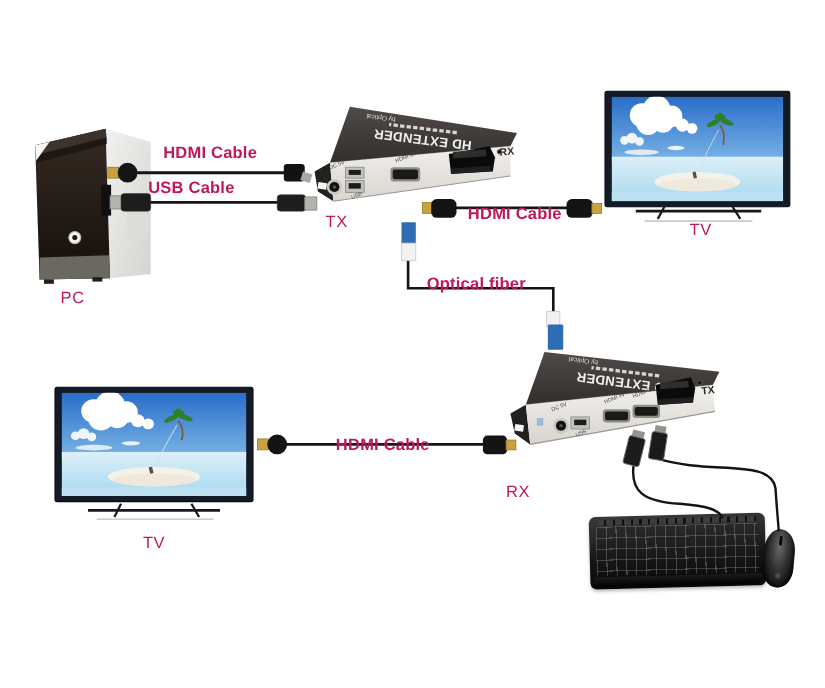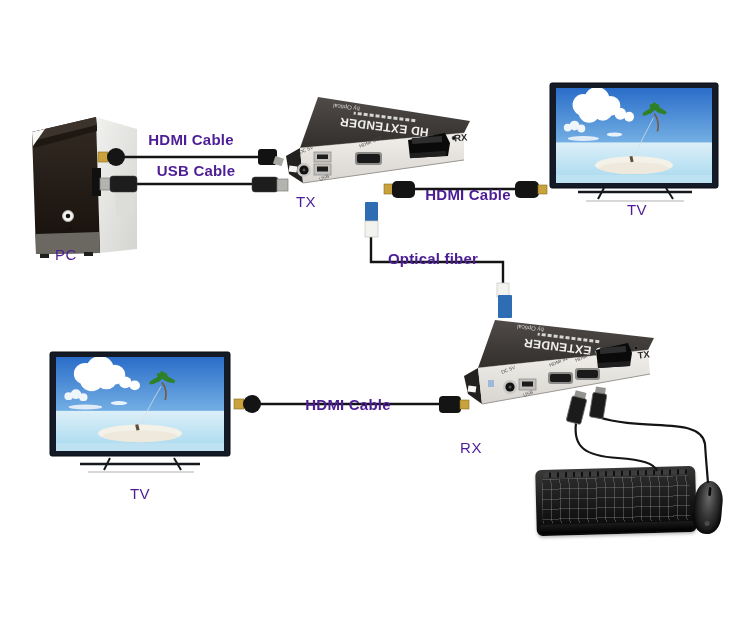--- a/index.html
+++ b/index.html
@@ -1,20 +1,20 @@
 <!DOCTYPE html>
 <html><head>
 <meta charset="utf-8">
 <style>
   html,body{margin:0;padding:0;background:#fff;}
   .canvas{position:relative;width:750px;height:625px;background:#ffffff;overflow:hidden;
           font-family:"Liberation Sans",sans-serif;}
   .canvas svg{position:absolute;overflow:visible;}
   .lbl{position:absolute;transform:translateX(-50%);white-space:nowrap;
-       font:600 15px "Liberation Sans",sans-serif;color:#4c1d95;letter-spacing:.2px;}
+       font:600 15px "Liberation Sans",sans-serif;color:#be185d;letter-spacing:.2px;}
   .dev-lbl{font-weight:500;letter-spacing:.5px;}
   .wires{left:0;top:0;pointer-events:none;}
   
   .keyboard{position:absolute;left:536px;top:468px;width:160px;height:66px;transform:rotate(-1.5deg);
             border-radius:6px;background:linear-gradient(178deg,#3a3a39,#141413 60%,#060606);
             box-shadow:0 2px 3px rgba(0,0,0,.25);}
   .keyboard .fnrow{position:absolute;left:8px;right:8px;top:3px;height:5px;border-radius:2px;
             background:repeating-linear-gradient(90deg,#3d3d3d 0 6px,#101010 6px 8px);}
   .keyboard .keys{position:absolute;left:6px;right:6px;top:9px;bottom:12px;border-radius:3px;
             background-image:
@@ -286,23 +286,23 @@
       <rect x="571" y="391" width="11" height="7" fill="#93938f"></rect>
       <rect x="569" y="397" width="15" height="26" rx="2" fill="#1b1b1b" stroke="#6e6e6a" stroke-width="0.8"></rect>
     </g>
     <g transform="rotate(9 598 406)">
       <rect x="593" y="387" width="10" height="7" fill="#93938f"></rect>
       <rect x="591" y="393" width="14" height="25" rx="2" fill="#1b1b1b" stroke="#6e6e6a" stroke-width="0.8"></rect>
     </g>
   </svg>
 
   <div class="lbl" style="left:191px;top:131px">HDMI Cable</div>
-  <div class="lbl" style="left:196px;top:162px">USB Cable</div>
+  <div class="lbl" style="left:174px;top:162px">USB Cable</div>
   <div class="lbl dev-lbl" style="left:306px;top:193px">TX</div>
   <div class="lbl" style="left:468px;top:186px">HDMI Cable</div>
   <div class="lbl dev-lbl" style="left:637px;top:201px">TV</div>
   <div class="lbl" style="left:433px;top:250px">Optical fiber</div>
-  <div class="lbl dev-lbl" style="left:66px;top:246px">PC</div>
+  <div class="lbl dev-lbl" style="left:66px;top:262px">PC</div>
   <div class="lbl" style="left:348px;top:396px">HDMI Cable</div>
   <div class="lbl dev-lbl" style="left:471px;top:439px">RX</div>
   <div class="lbl dev-lbl" style="left:140px;top:485px">TV</div>
 
 </div>
 
 </body></html>

